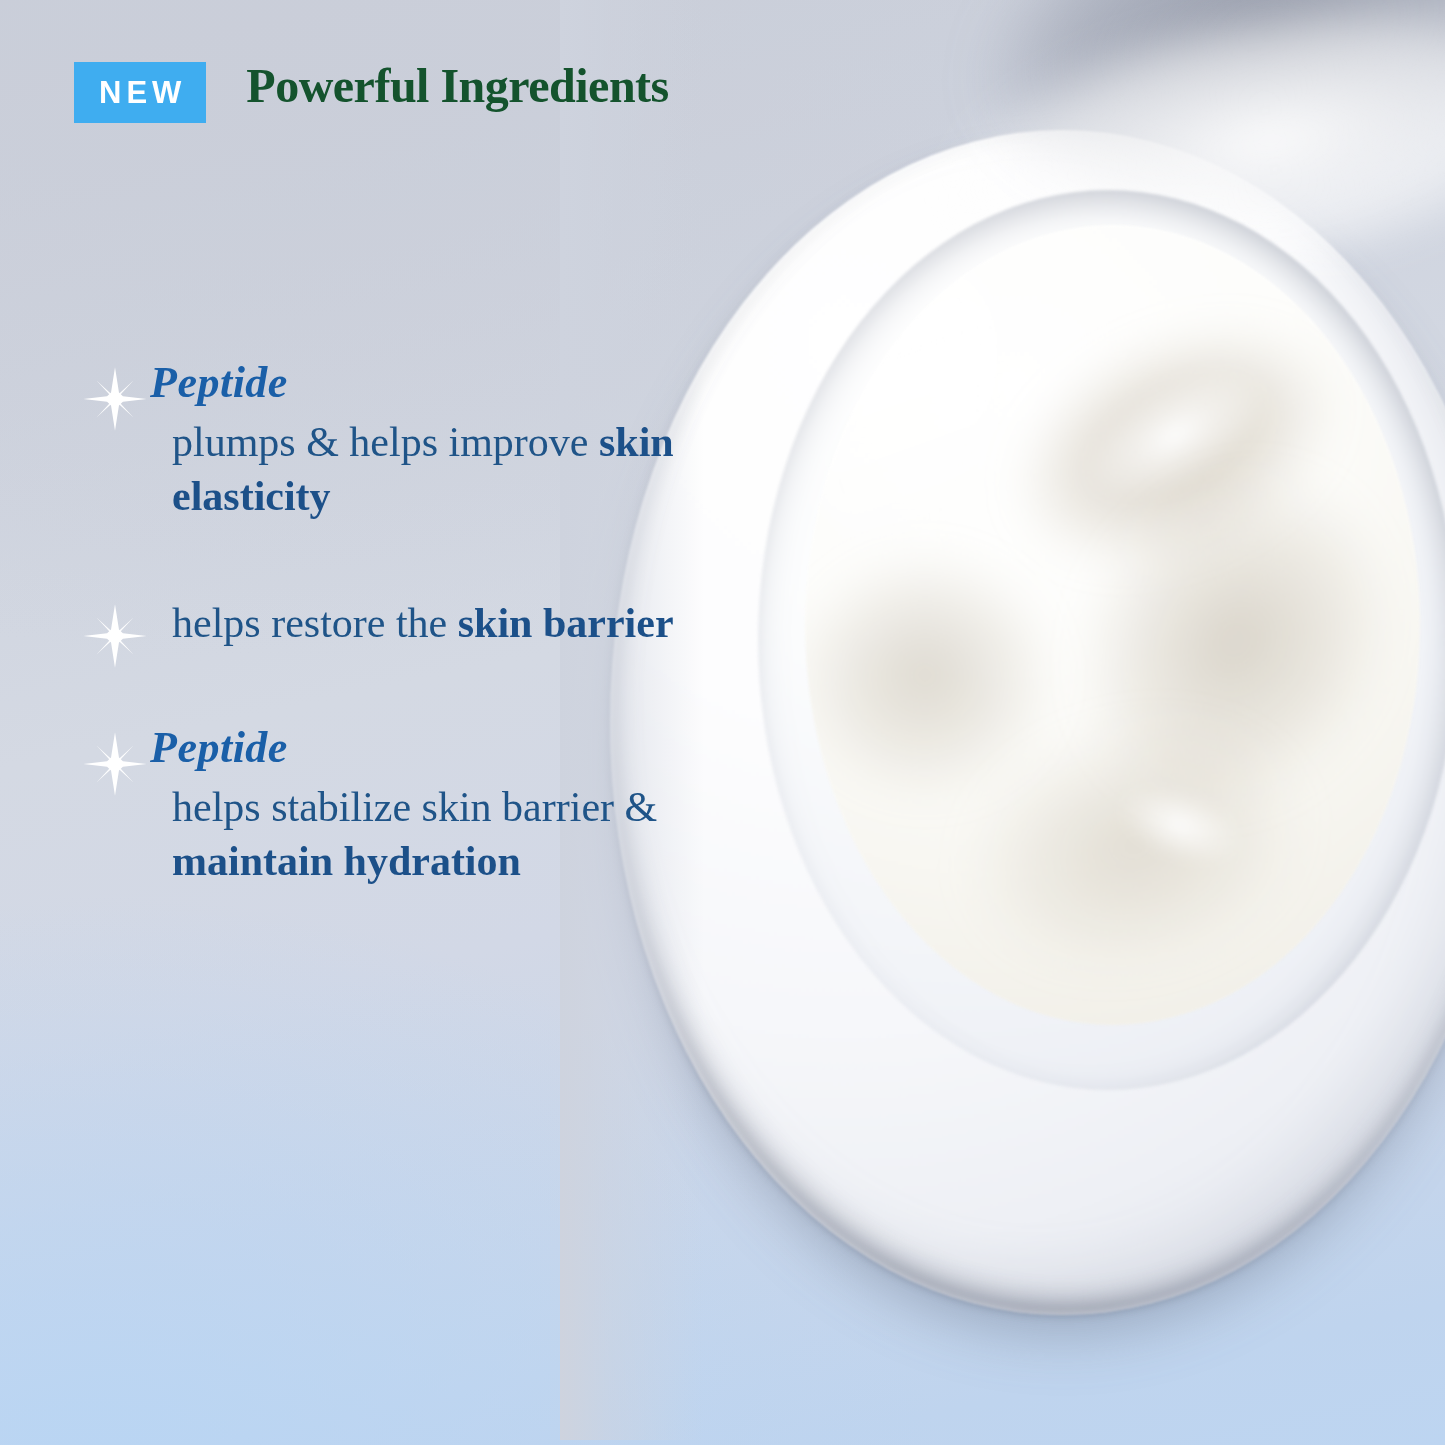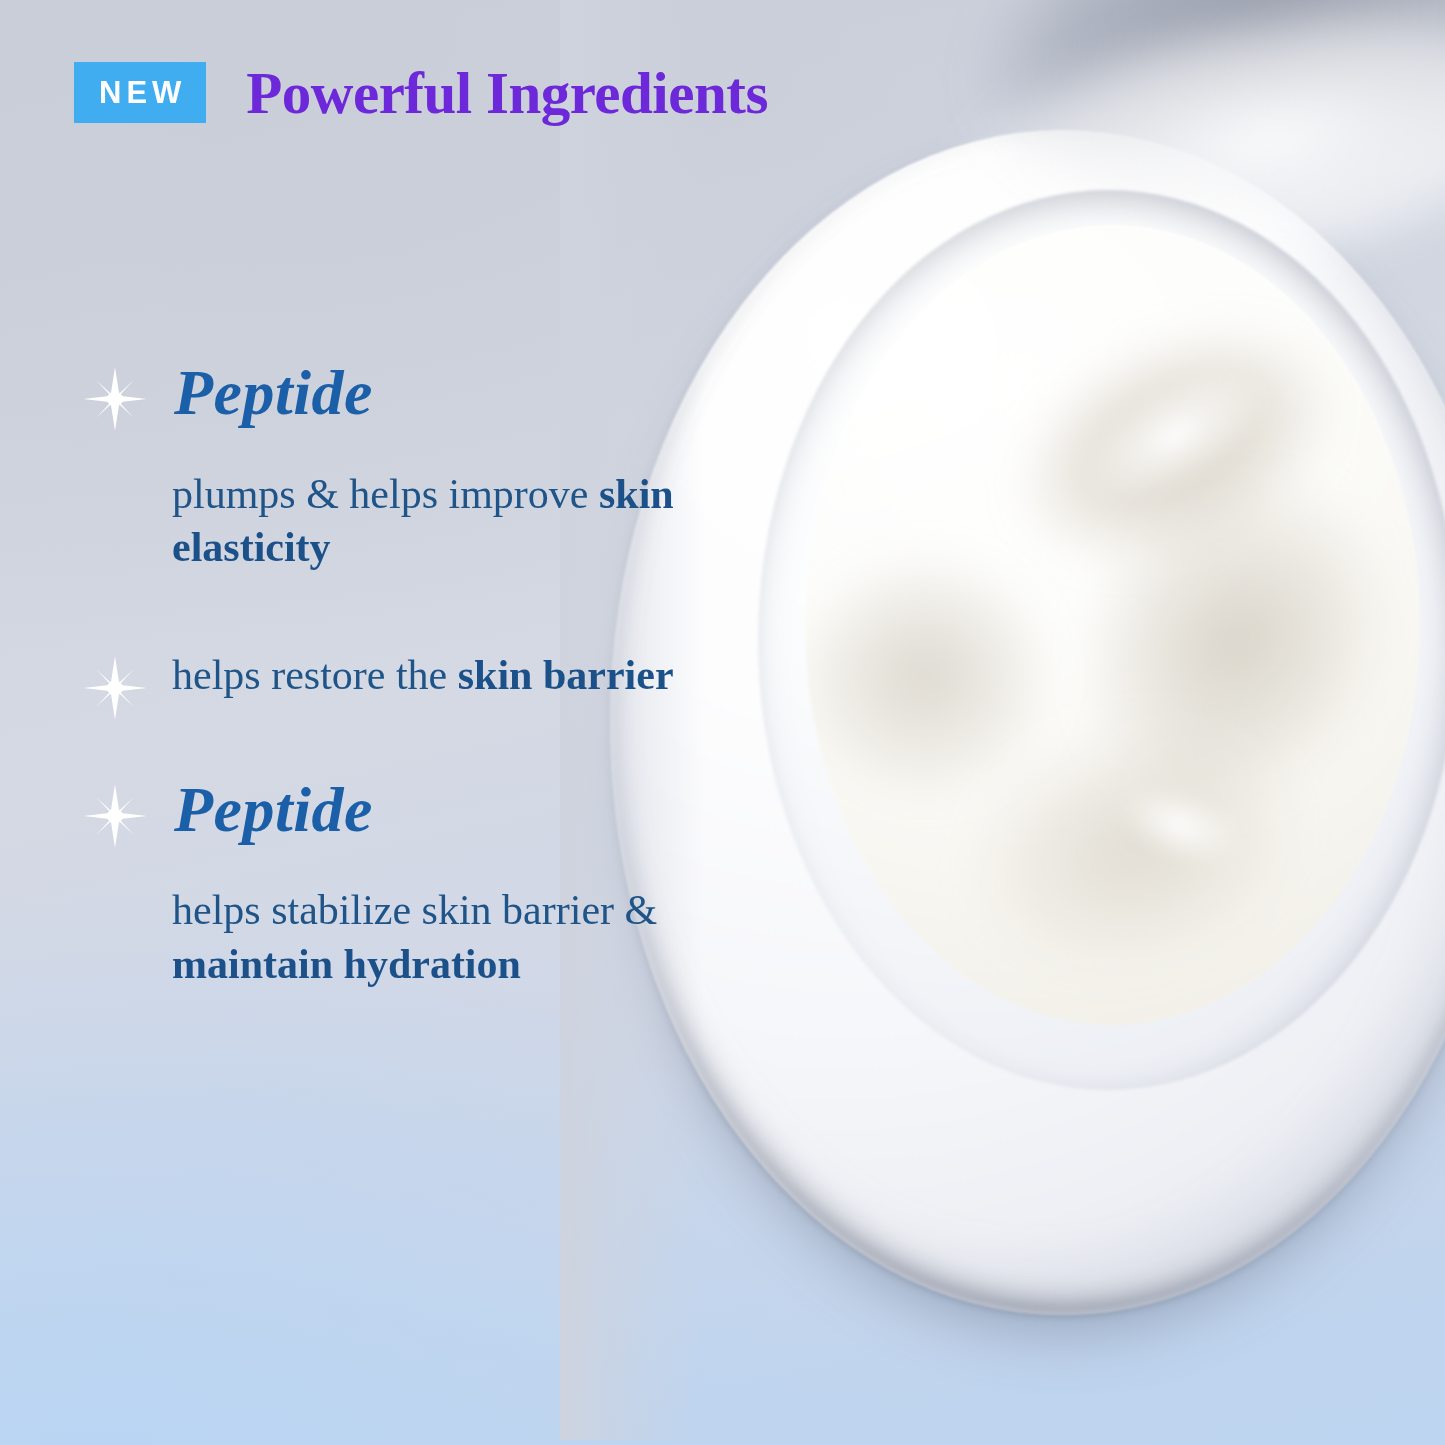--- a/index.html
+++ b/index.html
@@ -212,36 +212,36 @@
     position: absolute;
     inset: 0;
   }
 
   
   .header {
     position: absolute;
     left: 74px;
     top: 62px;
     display: flex;
-    align-items: flex-end;
+    align-items: flex-start;
   }
   .new-badge {
     background: #3fadf0;
     color: #ffffff;
     font-family: "Liberation Sans", "DejaVu Sans", sans-serif;
     font-weight: 700;
     font-size: 31px;
     letter-spacing: 5px;
     padding: 15px 20px 15px 25px;
     line-height: 1;
   }
   .page-title {
     margin-left: 40px;
-    color: #6d28d9;
-    font-size: 59px;
+    color: #14532d;
+    font-size: 48px;
     font-weight: 700;
     letter-spacing: -0.5px;
     line-height: 1;
     white-space: nowrap;
   }
 
   
   .ingredients {
     position: absolute;
     left: 74px;
@@ -255,31 +255,31 @@
   .ingredient:last-child { margin-bottom: 0; }
 
   .star-icon {
     position: absolute;
     left: 8px;
     top: 6px;
     width: 66px;
     height: 66px;
   }
   .ing-name {
-    margin-left: 100px;
+    margin-left: 76px;
     color: #1a5fa8;
     font-style: italic;
     font-weight: 700;
-    font-size: 64px;
+    font-size: 44px;
     line-height: 1.04;
     letter-spacing: 0.5px;
   }
   .ing-desc {
     margin-left: 98px;
-    margin-top: 41px;
+    margin-top: 10px;
     color: #1f5488;
     font-size: 42px;
     line-height: 1.28;
     max-width: 520px;
   }
   .ing-desc b {
     font-weight: 700;
     color: #1c5089;
   }
 </style>

